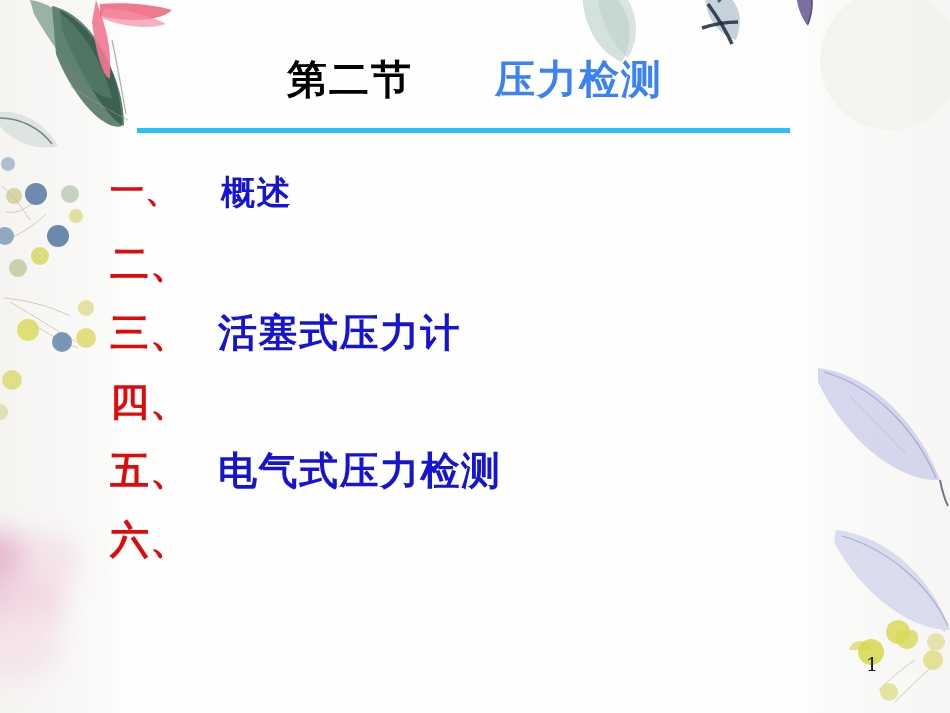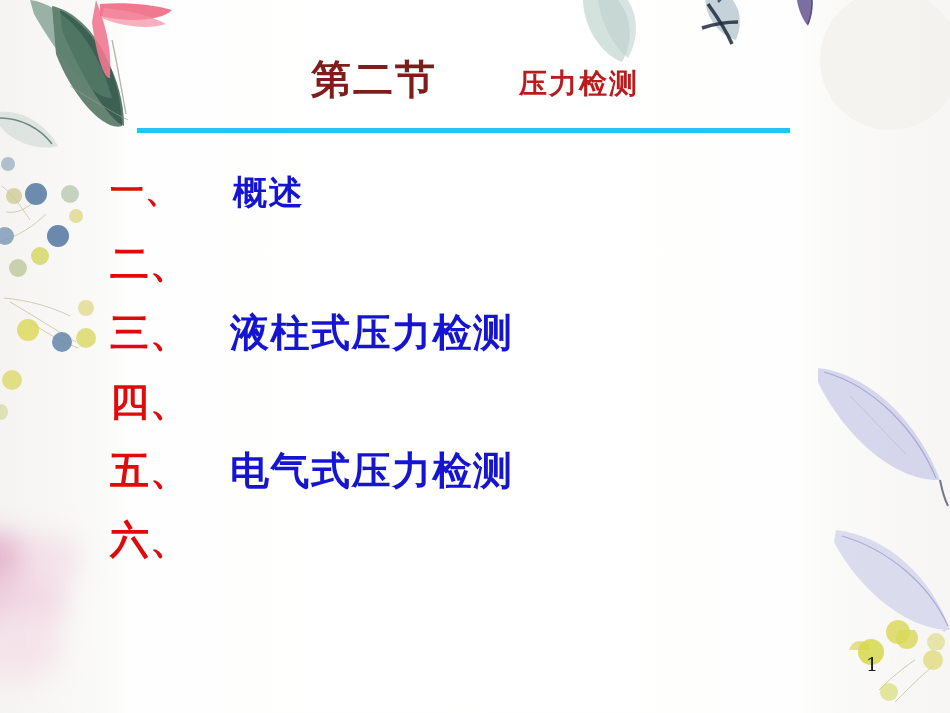--- a/index.html
+++ b/index.html
@@ -62,28 +62,28 @@
     position: absolute;
     left: 0;
     top: 52px;
     width: 950px;
     text-align: center;
     white-space: nowrap;
   }
   .title-sec {
     font-size: 40px;
     font-weight: 700;
-    color: #7f1d1d;
+    color: #000000;
     letter-spacing: 2px;
   }
   .title-gap { display: inline-block; width: 72px; }
   .title-main {
-    font-size: 28px;
+    font-size: 40px;
     font-weight: 700;
-    color: #b91c1c;
+    color: #3b82f6;
     letter-spacing: 2px;
   }
 
   .divider {
     position: absolute;
     left: 137px;
     top: 128px;
     width: 653px;
     height: 5px;
     background: #24c3fb;
@@ -111,21 +111,20 @@
     letter-spacing: 1px;
   }
   .toc-label {
     position: absolute;
     left: 218px;
     top: 0;
     color: #1414d2;
     font-size: 39px;
     font-weight: 700;
     letter-spacing: 1.5px;
-    margin-left: 12px;
   }
   .toc-item.first .toc-num,
   .toc-item.first .toc-label {
     font-size: 34px;
   }
   .toc-item.first .toc-label { left: 221px; top: 2px; }
 
   
   .page-num {
     position: absolute;
@@ -271,21 +270,21 @@
       <span class="toc-num">一、</span>
       <span class="toc-label">概述</span>
     </div>
 
     <div class="toc-item">
       <span class="toc-num">二、</span>
     </div>
 
     <div class="toc-item">
       <span class="toc-num">三、</span>
-      <span class="toc-label">液柱式压力检测</span>
+      <span class="toc-label">活塞式压力计</span>
     </div>
 
     <div class="toc-item">
       <span class="toc-num">四、</span>
     </div>
 
     <div class="toc-item">
       <span class="toc-num">五、</span>
       <span class="toc-label">电气式压力检测</span>
     </div>

